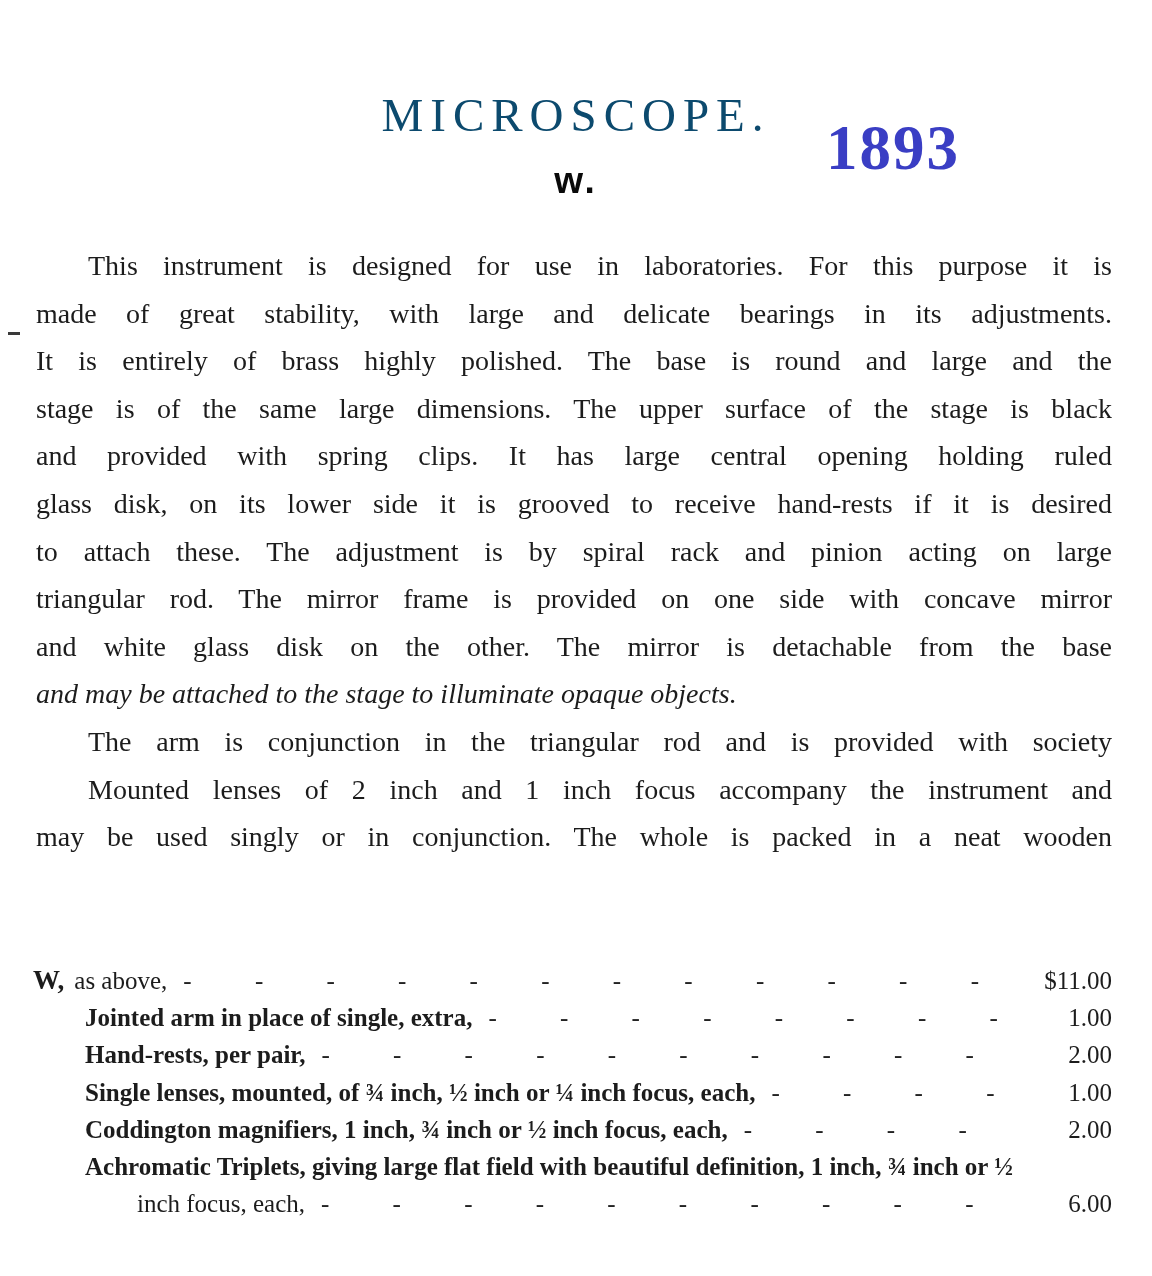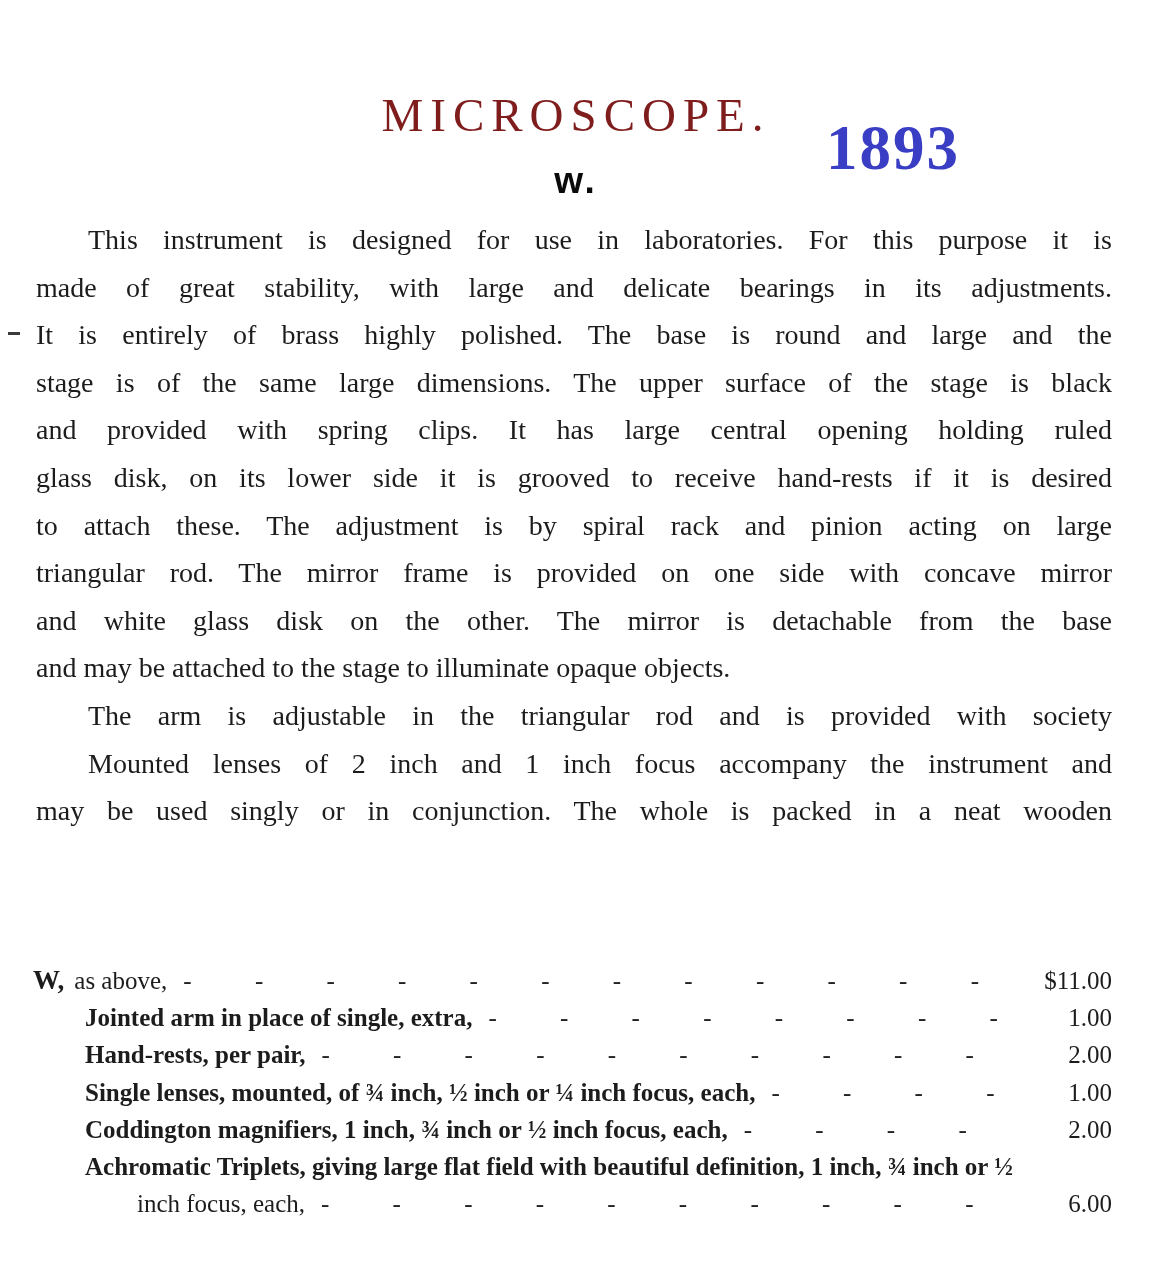--- a/index.html
+++ b/index.html
@@ -2,41 +2,41 @@
 <html><head>
 <meta charset="utf-8">
 <style>
   html, body { margin:0; padding:0; background:#ffffff; }
   body {
     width:1152px; height:1276px; position:relative; overflow:hidden;
     font-family:"Liberation Serif", serif; color:#1c1c1c;
   }
   .page-title {
     position:absolute; top:88px; left:0; width:1152px; text-align:center;
-    font-size:47px; letter-spacing:7px; font-weight:normal; color:#7f1d1d;
+    font-size:47px; letter-spacing:7px; font-weight:normal; color:#0c4a6e;
   }
   .year-stamp {
     position:absolute; top:112px; left:826px;
     font-size:63px; font-weight:bold; letter-spacing:2px;
   }
   .subtitle {
     position:absolute; top:160px; left:0; width:1152px; text-align:center;
     font-family:"Liberation Sans", sans-serif; font-weight:900;
     font-size:37px; letter-spacing:3px; color:#0a0a0a;
   }
   .bodytext {
-    position:absolute; top:216px; left:36px; width:1076px;
+    position:absolute; top:242px; left:36px; width:1076px;
     font-size:28px; line-height:47.6px;
   }
   .line {
     text-align:justify; text-align-last:justify;
     height:47.6px; white-space:nowrap;
   }
   .line.indent { text-indent:52px; }
-  .line.last { text-align:right; text-align-last:left; }
+  .line.last { text-align:right; text-align-last:left;font-style:italic; }
   .pricelist {
     position:absolute; top:962px; left:33px; width:1079px;
     font-size:25px; line-height:37.2px;
   }
   .prow { display:flex; align-items:baseline; height:37.2px; }
   .prow .plabel { white-space:nowrap; flex:0 0 auto; }
   .prow .model { font-weight:bold; font-size:27px; }
   .prow .model + .plabel { margin-left:10px; }
   .ind1 { padding-left:52px;font-weight:bold; }
   .ind2 { padding-left:104px; }
@@ -63,21 +63,21 @@
     <div class="line">It is entirely of brass highly polished.  The base is round and large and the</div>
     <div class="line">stage is of the same large dimensions.  The upper surface of the stage is black</div>
     <div class="line">and provided with spring clips.  It has large central opening holding ruled</div>
     <div class="line">glass disk, on its lower side it is grooved to receive hand-rests if it is desired</div>
     <div class="line">to attach these.  The adjustment is by spiral rack and pinion acting on large</div>
     <div class="line">triangular rod.  The mirror frame is provided on one side with concave mirror</div>
     <div class="line">and white glass disk on the other.  The mirror is detachable from the base</div>
     <div class="line last">and may be attached to the stage to illuminate opaque objects.</div>
   </div>
   <div>
-    <div class="line indent">The arm is adjustable in the triangular rod and is provided with society</div>
+    <div class="line indent">The arm is conjunction in the triangular rod and is provided with society</div>
   </div>
   <div>
     <div class="line indent">Mounted lenses of 2 inch and 1 inch focus accompany the instrument and</div>
     <div class="line">may be used singly or in conjunction.  The whole is packed in a neat wooden</div>
   </div>
 </div>
 
 <div class="pricelist">
   <div class="prow">
     <span class="plabel model">W,</span>

